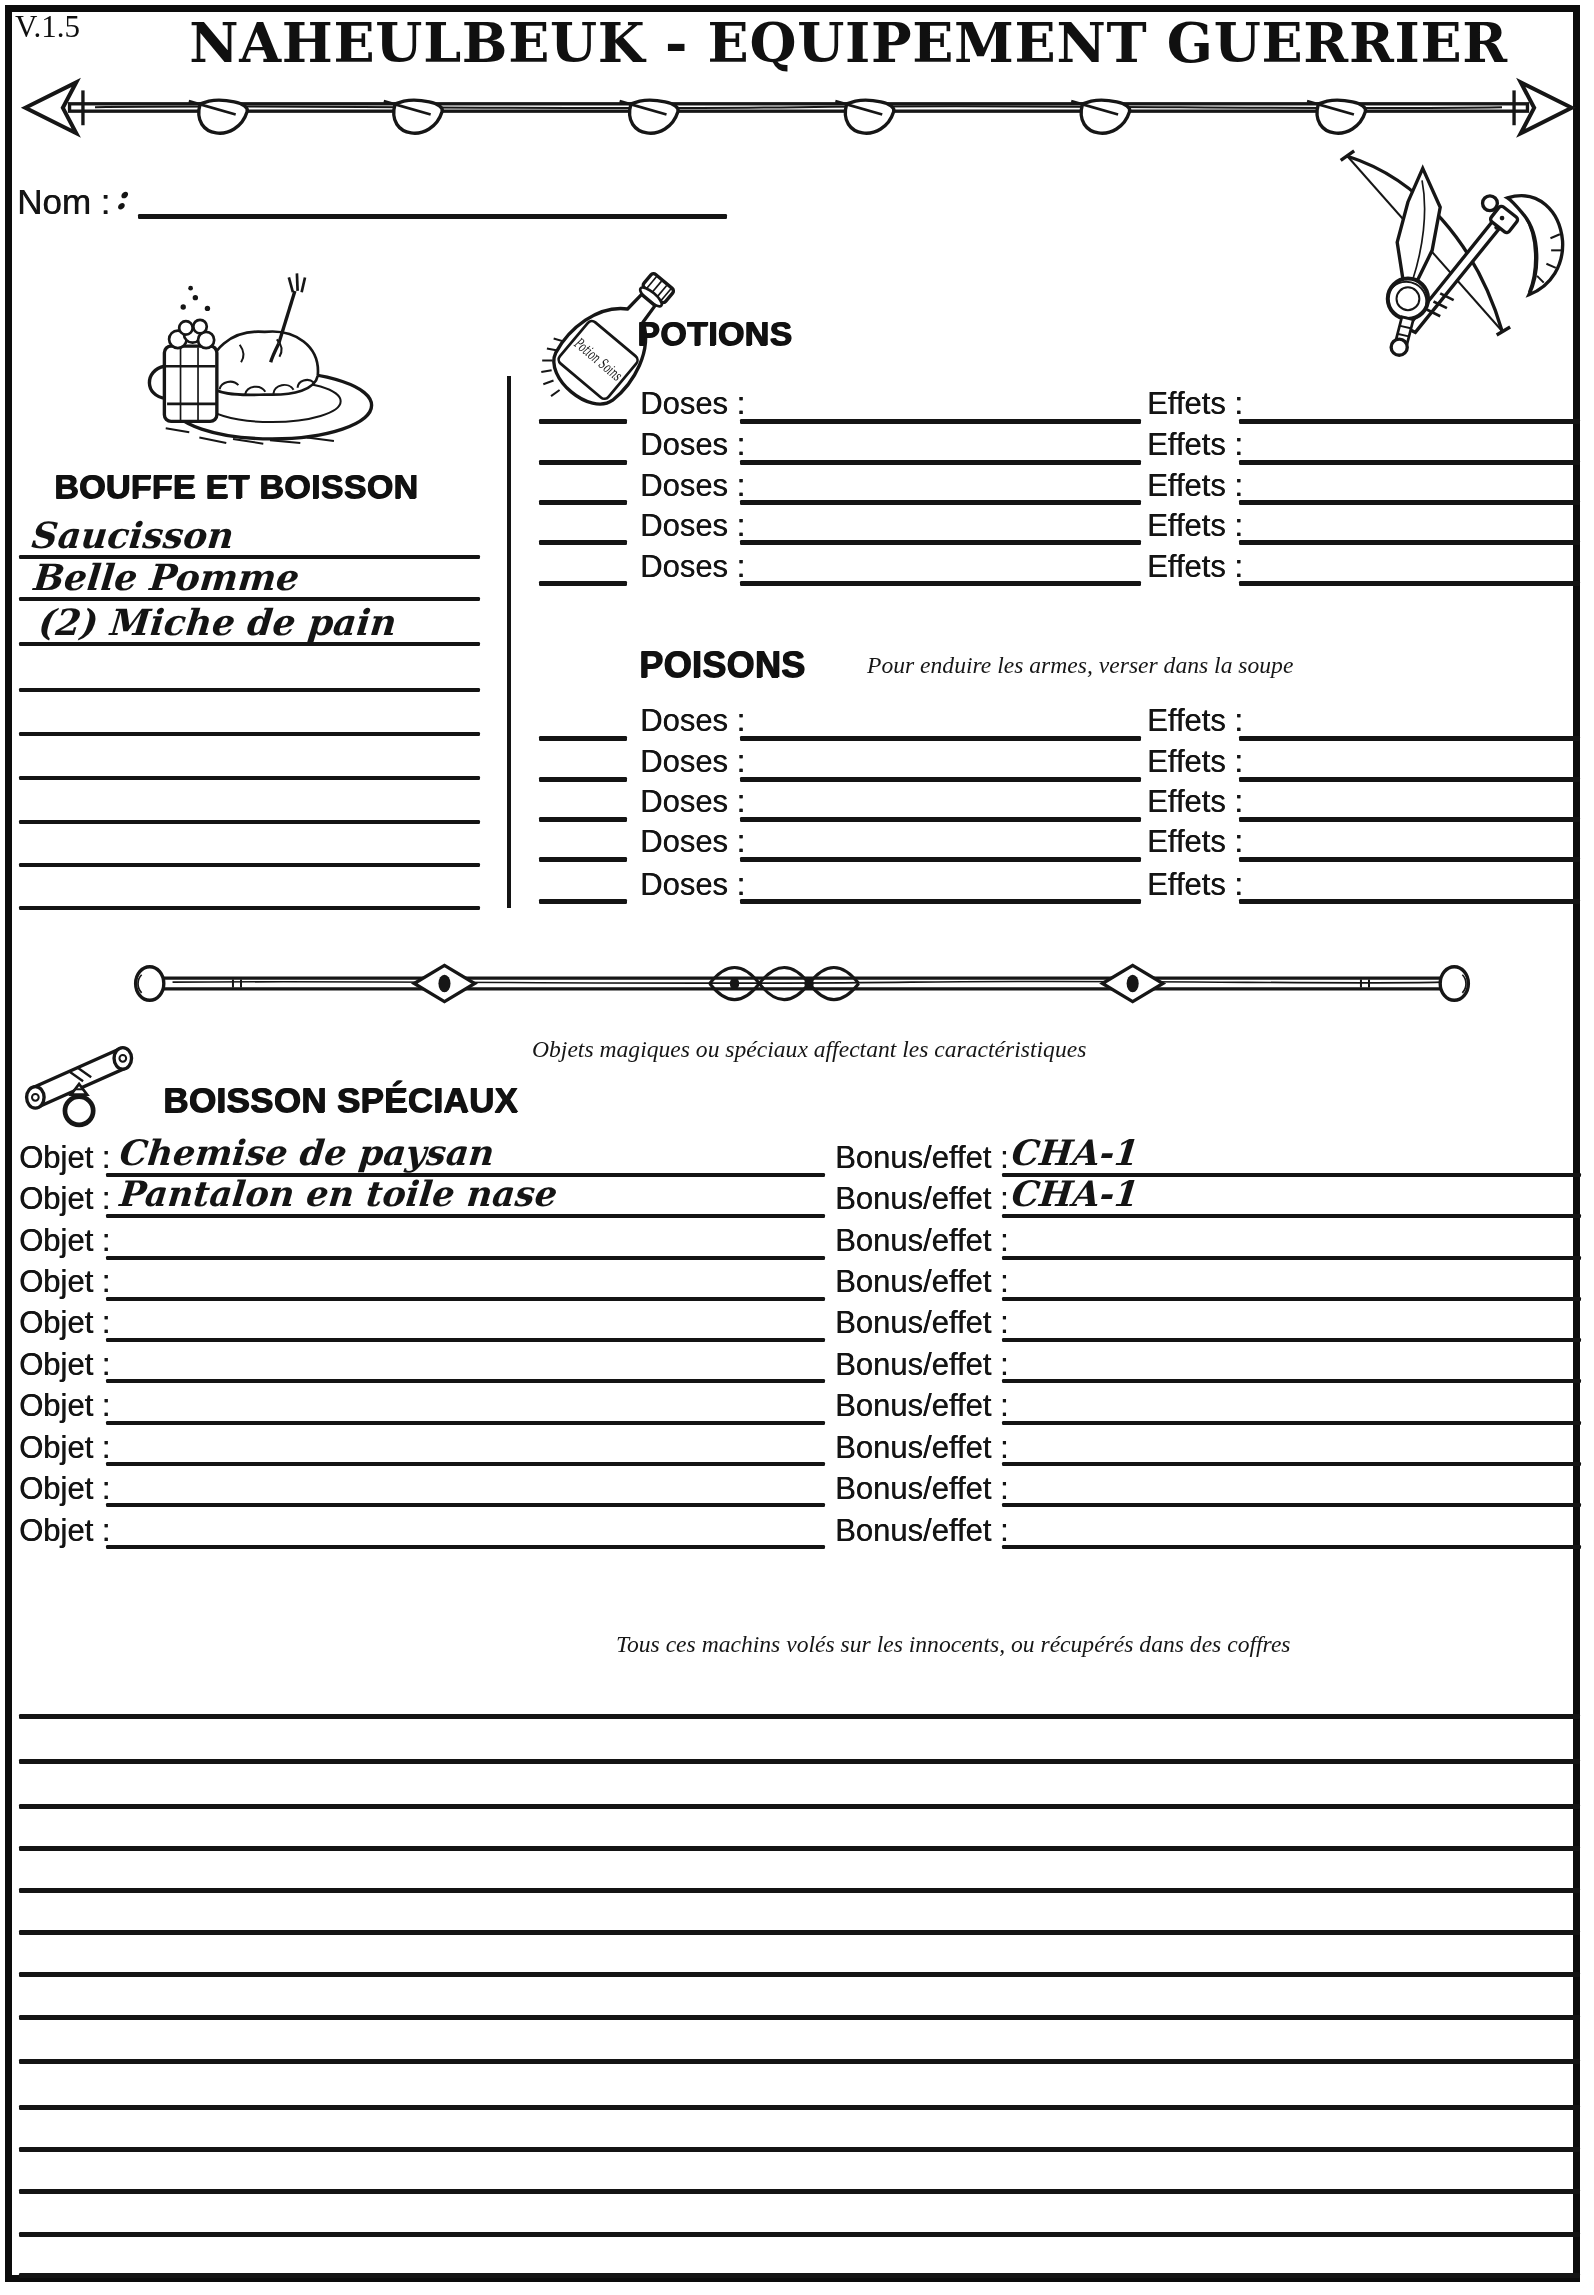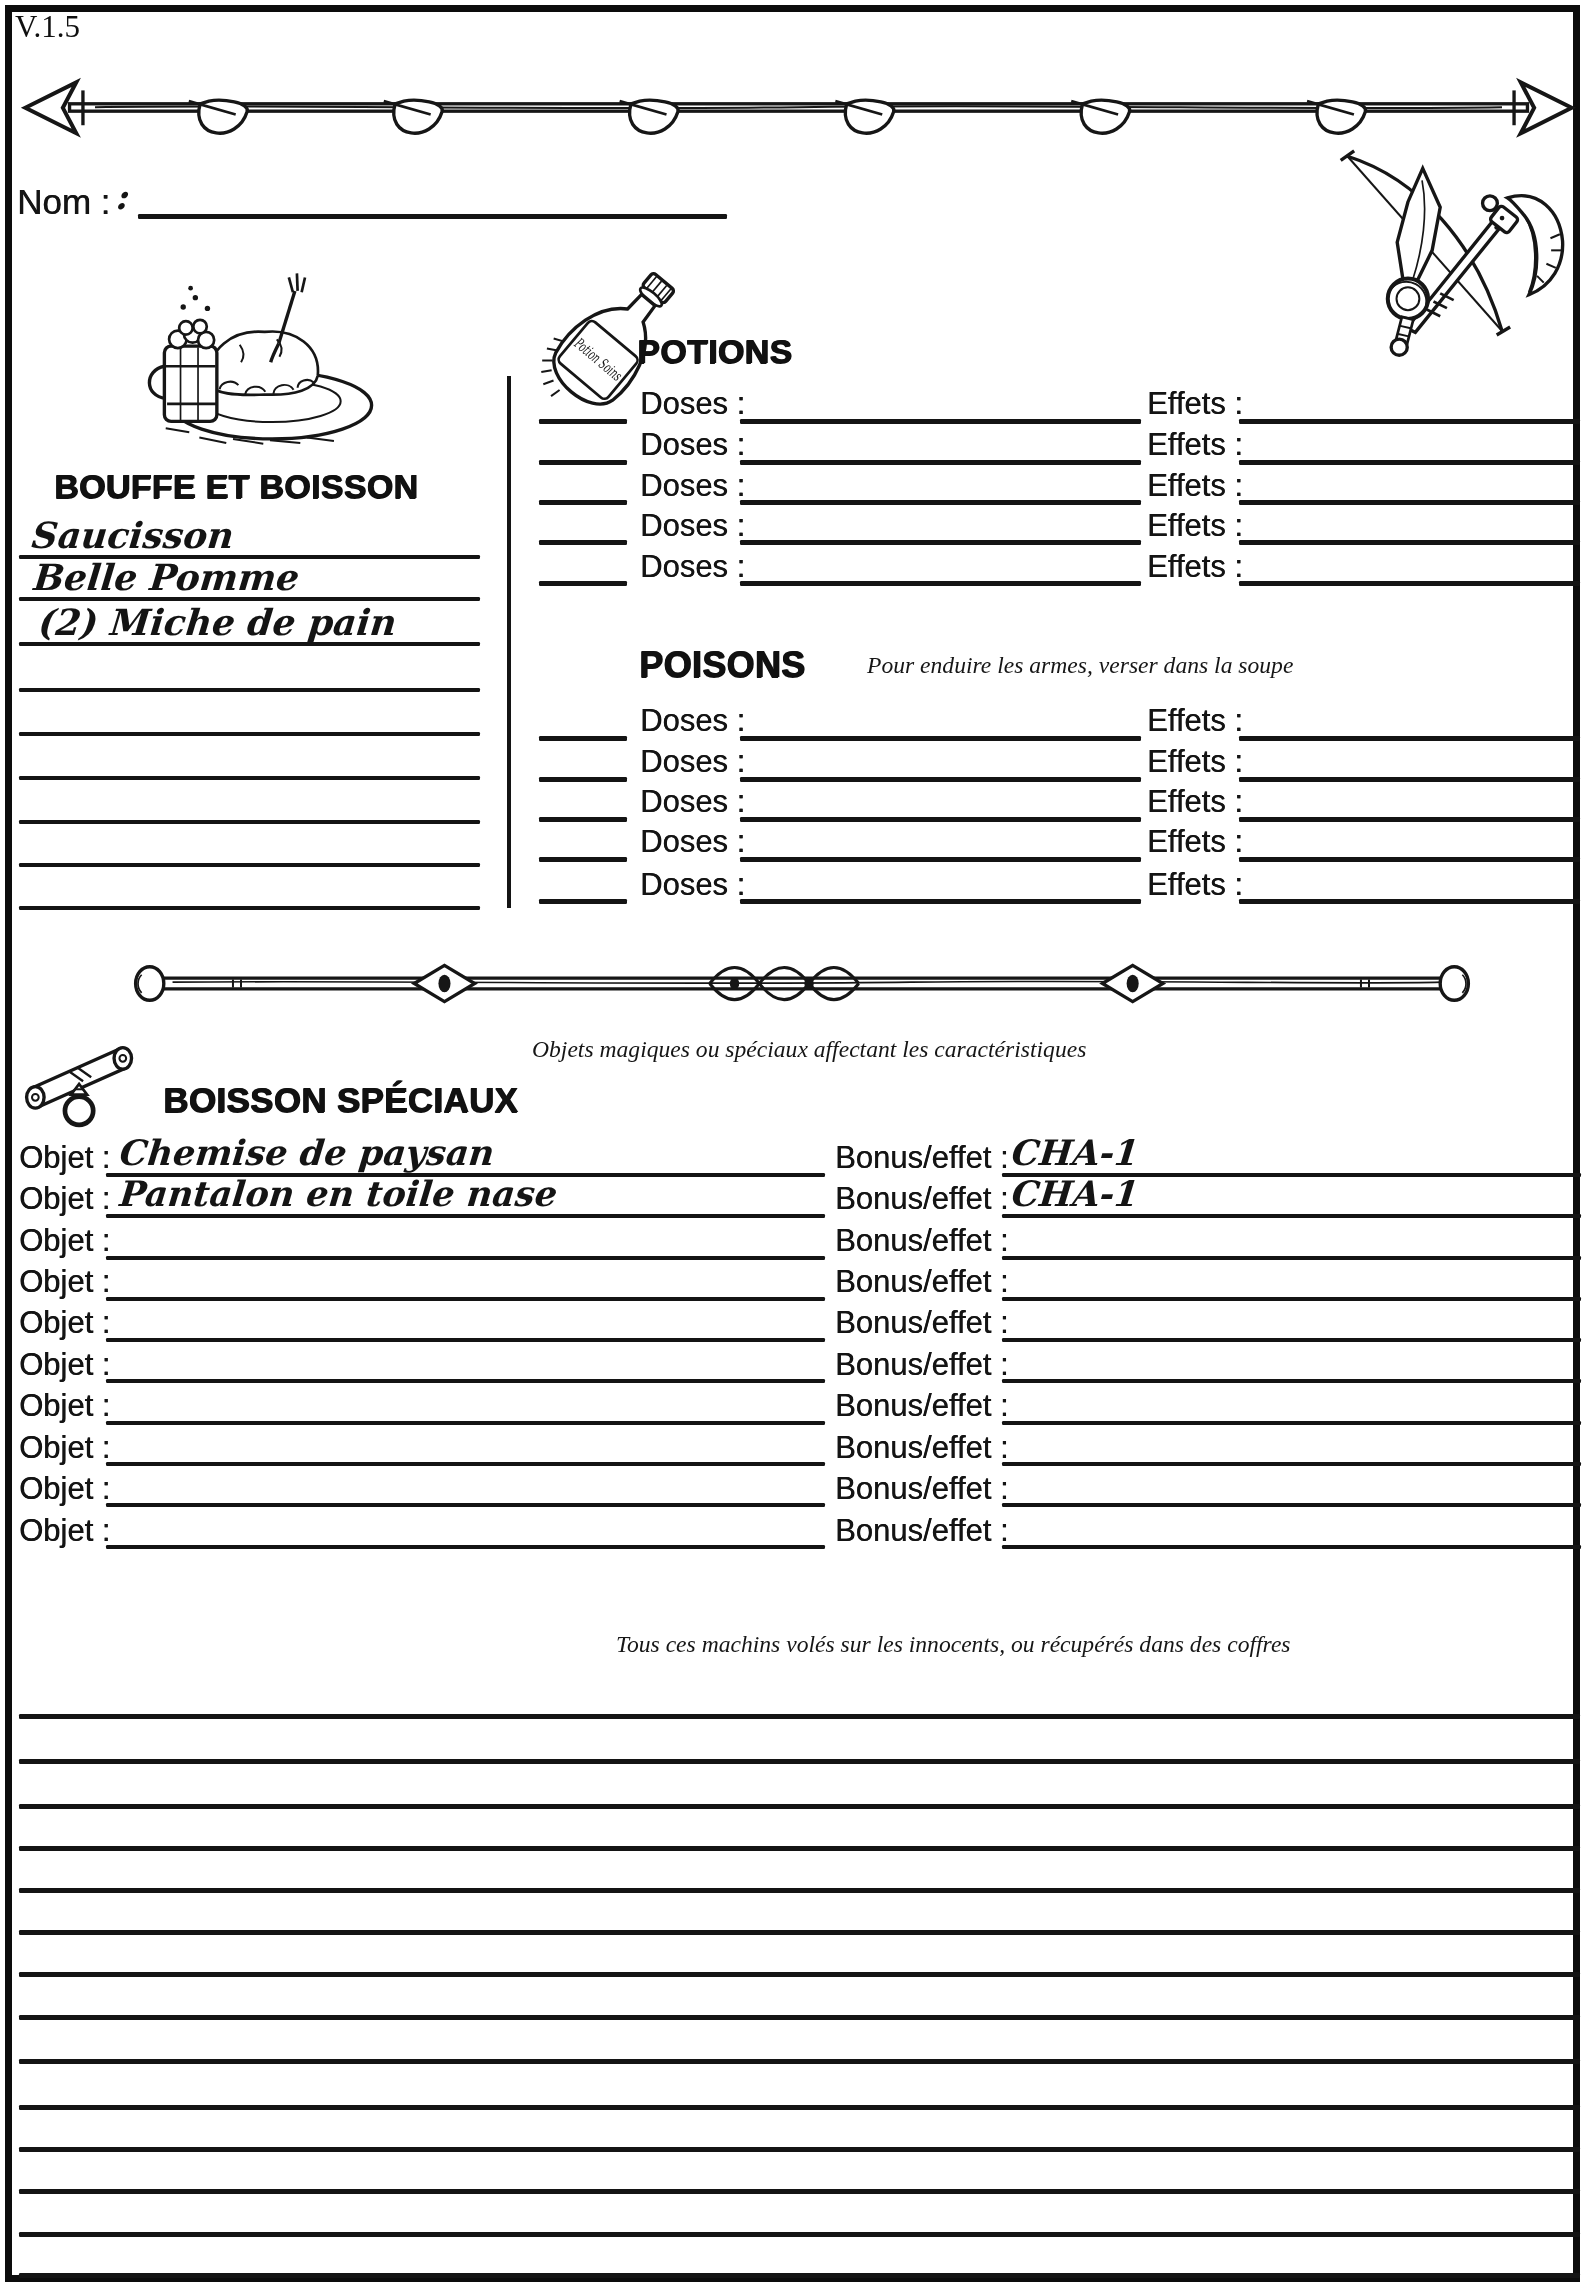--- a/index.html
+++ b/index.html
@@ -23,20 +23,21 @@
   svg{overflow:visible;}
   .ink{stroke:#161616;fill:none;}
 </style>
 </head>
 <body>
 
 <div class="page">
   <div class="frame"></div>
 
   <div class="abs version" style="left:15px;top:9.4px;">V.1.5</div>
+  <div class="abs title" style="left:175px;top:10.8px;width:1347px;">NAHEULBEUK - EQUIPEMENT GUERRIER</div>
 
   <svg class="abs" style="left:17px;top:77px;" width="1563" height="67" viewBox="0 0 2320 100">
     <rect x="72" y="40" width="2176" height="11" fill="#ffffff" stroke="#161616" stroke-width="5"></rect>
     <path class="ink" stroke-width="3" d="M110,45 C400,41 780,50 1160,45 C1540,40 1920,50 2210,45"></path>
     <polygon points="6,46 82,8 62,46 82,84" fill="#ffffff" stroke="#161616" stroke-width="6"></polygon>
     <polygon points="2314,46 2238,8 2258,46 2238,84" fill="#ffffff" stroke="#161616" stroke-width="6"></polygon>
     <line x1="92" y1="20" x2="92" y2="72" stroke="#161616" stroke-width="5"></line>
     <line x1="2228" y1="20" x2="2228" y2="72" stroke="#161616" stroke-width="5"></line>
     <g fill="#ffffff" stroke="#161616" stroke-width="5">
       <path d="M267,40 C252,92 322,100 337,52 C342,38 300,32 280,36 Z"></path>
@@ -173,21 +174,21 @@
         <line x1="64" y1="202" x2="52" y2="212"></line>
           <line x1="72" y1="214" x2="62" y2="226"></line>
         <line x1="84" y1="224" x2="76" y2="238"></line>
           <line x1="100" y1="229" x2="96" y2="244"></line>
       </g>
       <rect x="68" y="118" width="94" height="80" rx="8" fill="#ffffff" stroke="#161616" stroke-width="4"></rect>
       <text x="115" y="165" text-anchor="middle" textLength="84" lengthAdjust="spacingAndGlyphs" font-family="DejaVu Serif, serif" font-style="italic" font-size="22" fill="#161616">Potion Soins</text>
     </g>
   </svg>
 
-  <div class="abs head" style="left:637px;top:332px;font-size:34px;">POTIONS</div>
+  <div class="abs head" style="left:637px;top:314px;font-size:34px;">POTIONS</div>
 
   <div class="bar" style="left:539px;top:419px;width:88px;"></div>
   <div class="abs slabel" style="left:640px;top:389px;">Doses :</div>
   <div class="bar" style="left:740px;top:419px;width:401px;"></div>
   <div class="abs slabel" style="left:1147px;top:389px;">Effets :</div>
   <div class="bar" style="left:1239px;top:419px;width:341px;"></div>
 
   <div class="bar" style="left:539px;top:460px;width:88px;"></div>
   <div class="abs slabel" style="left:640px;top:430px;">Doses :</div>
   <div class="bar" style="left:740px;top:460px;width:401px;"></div>

